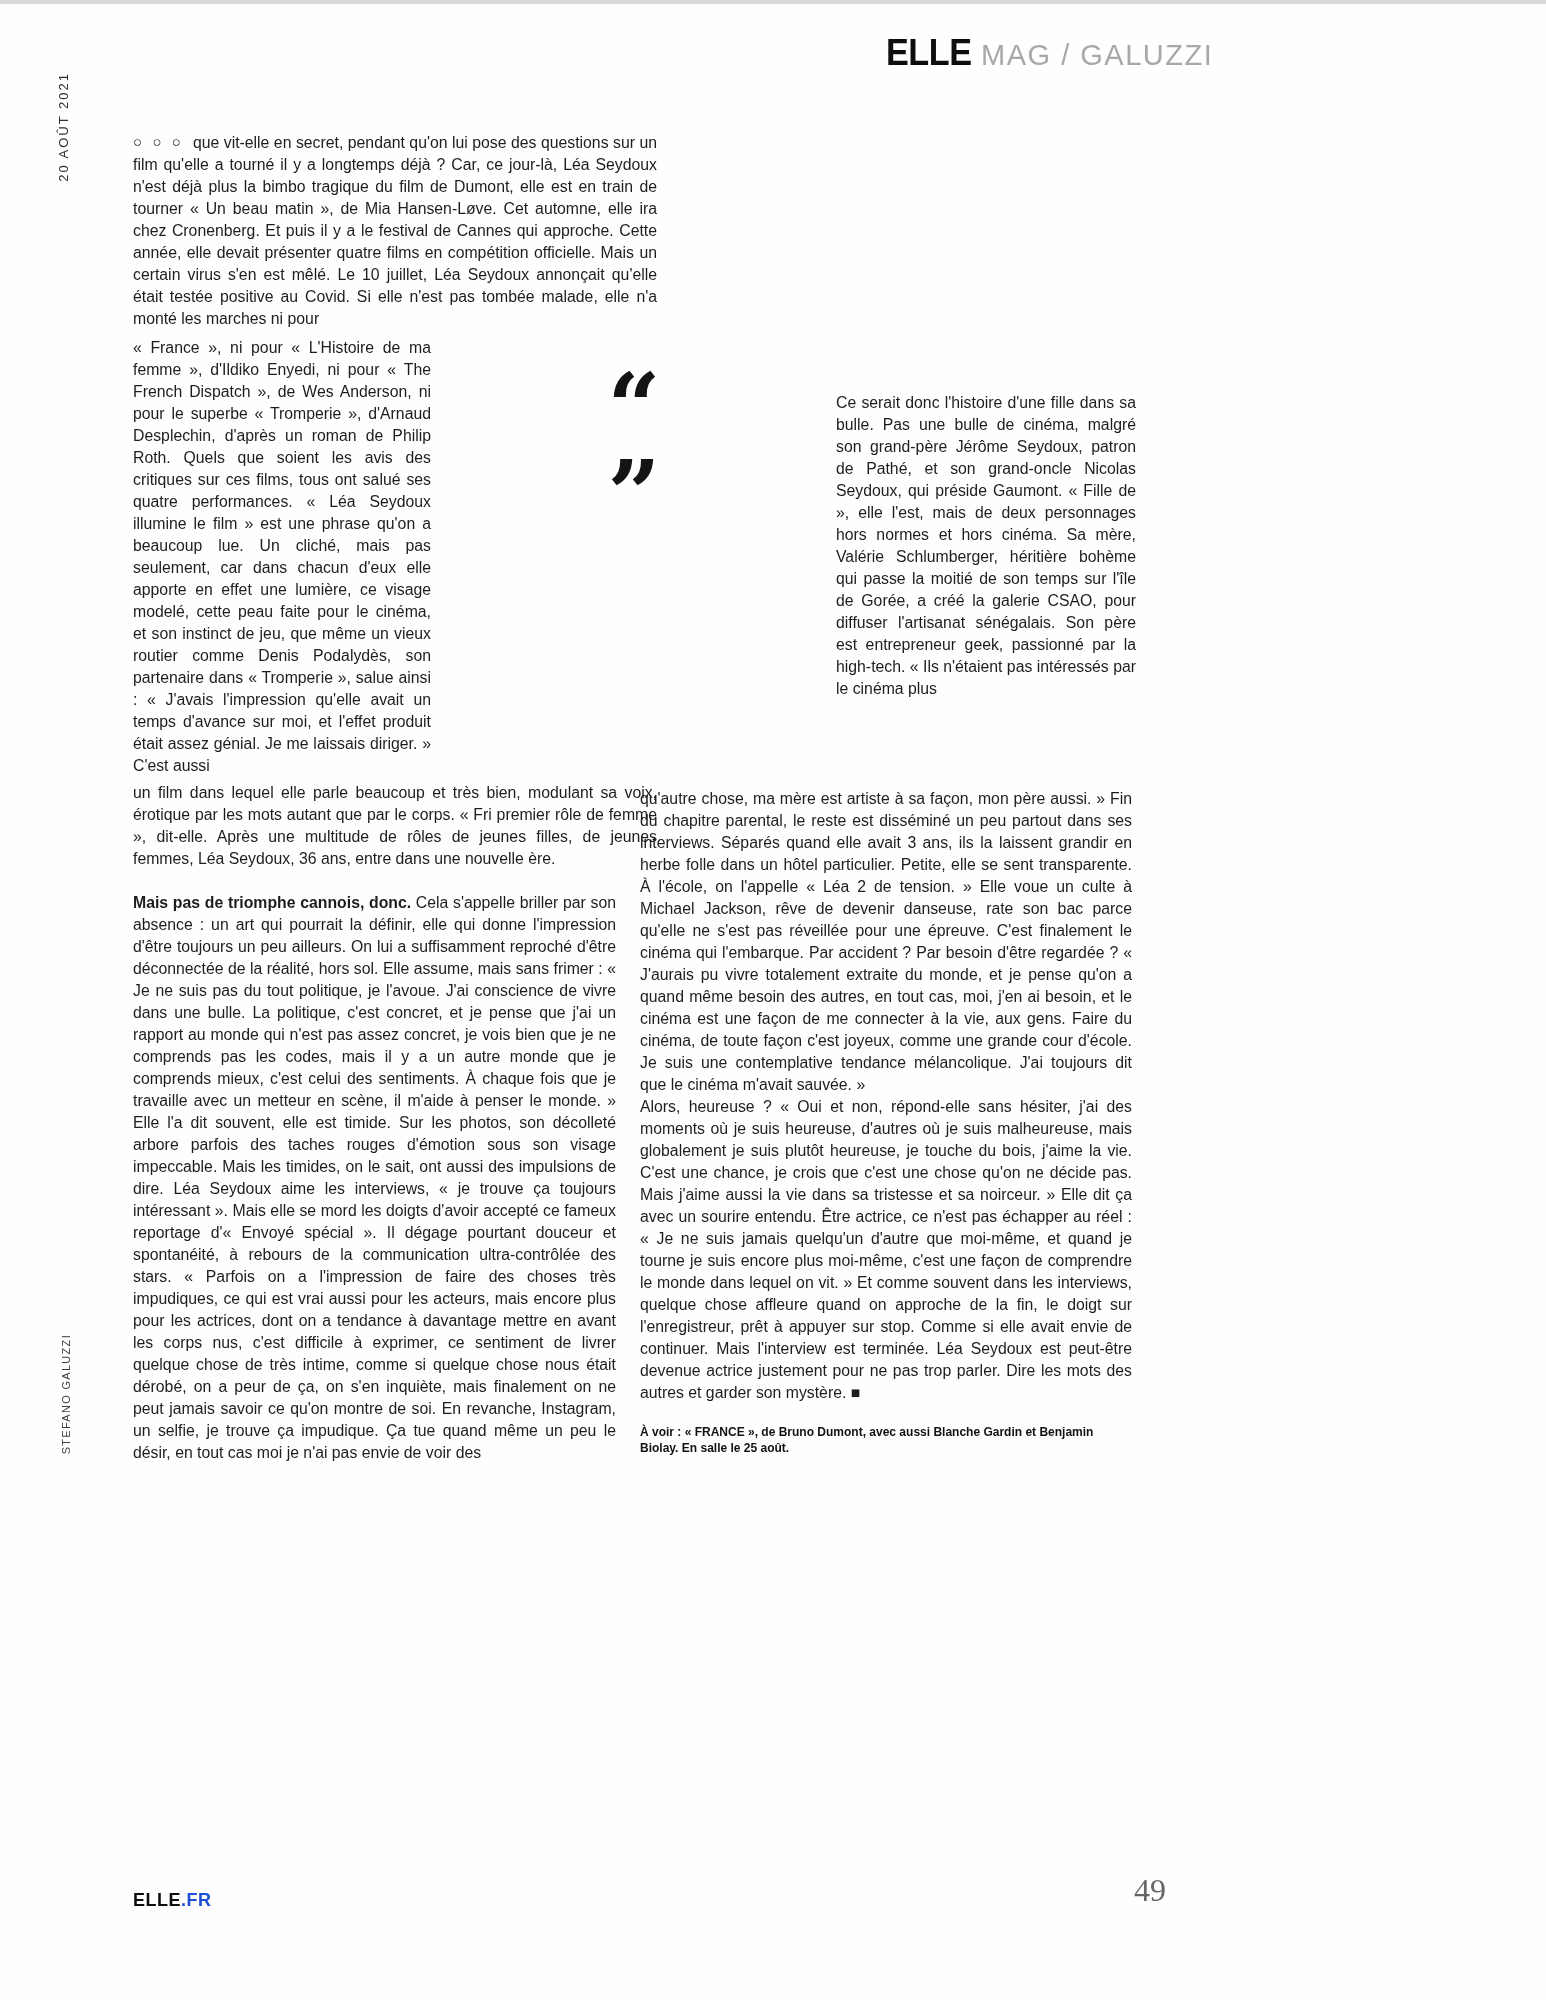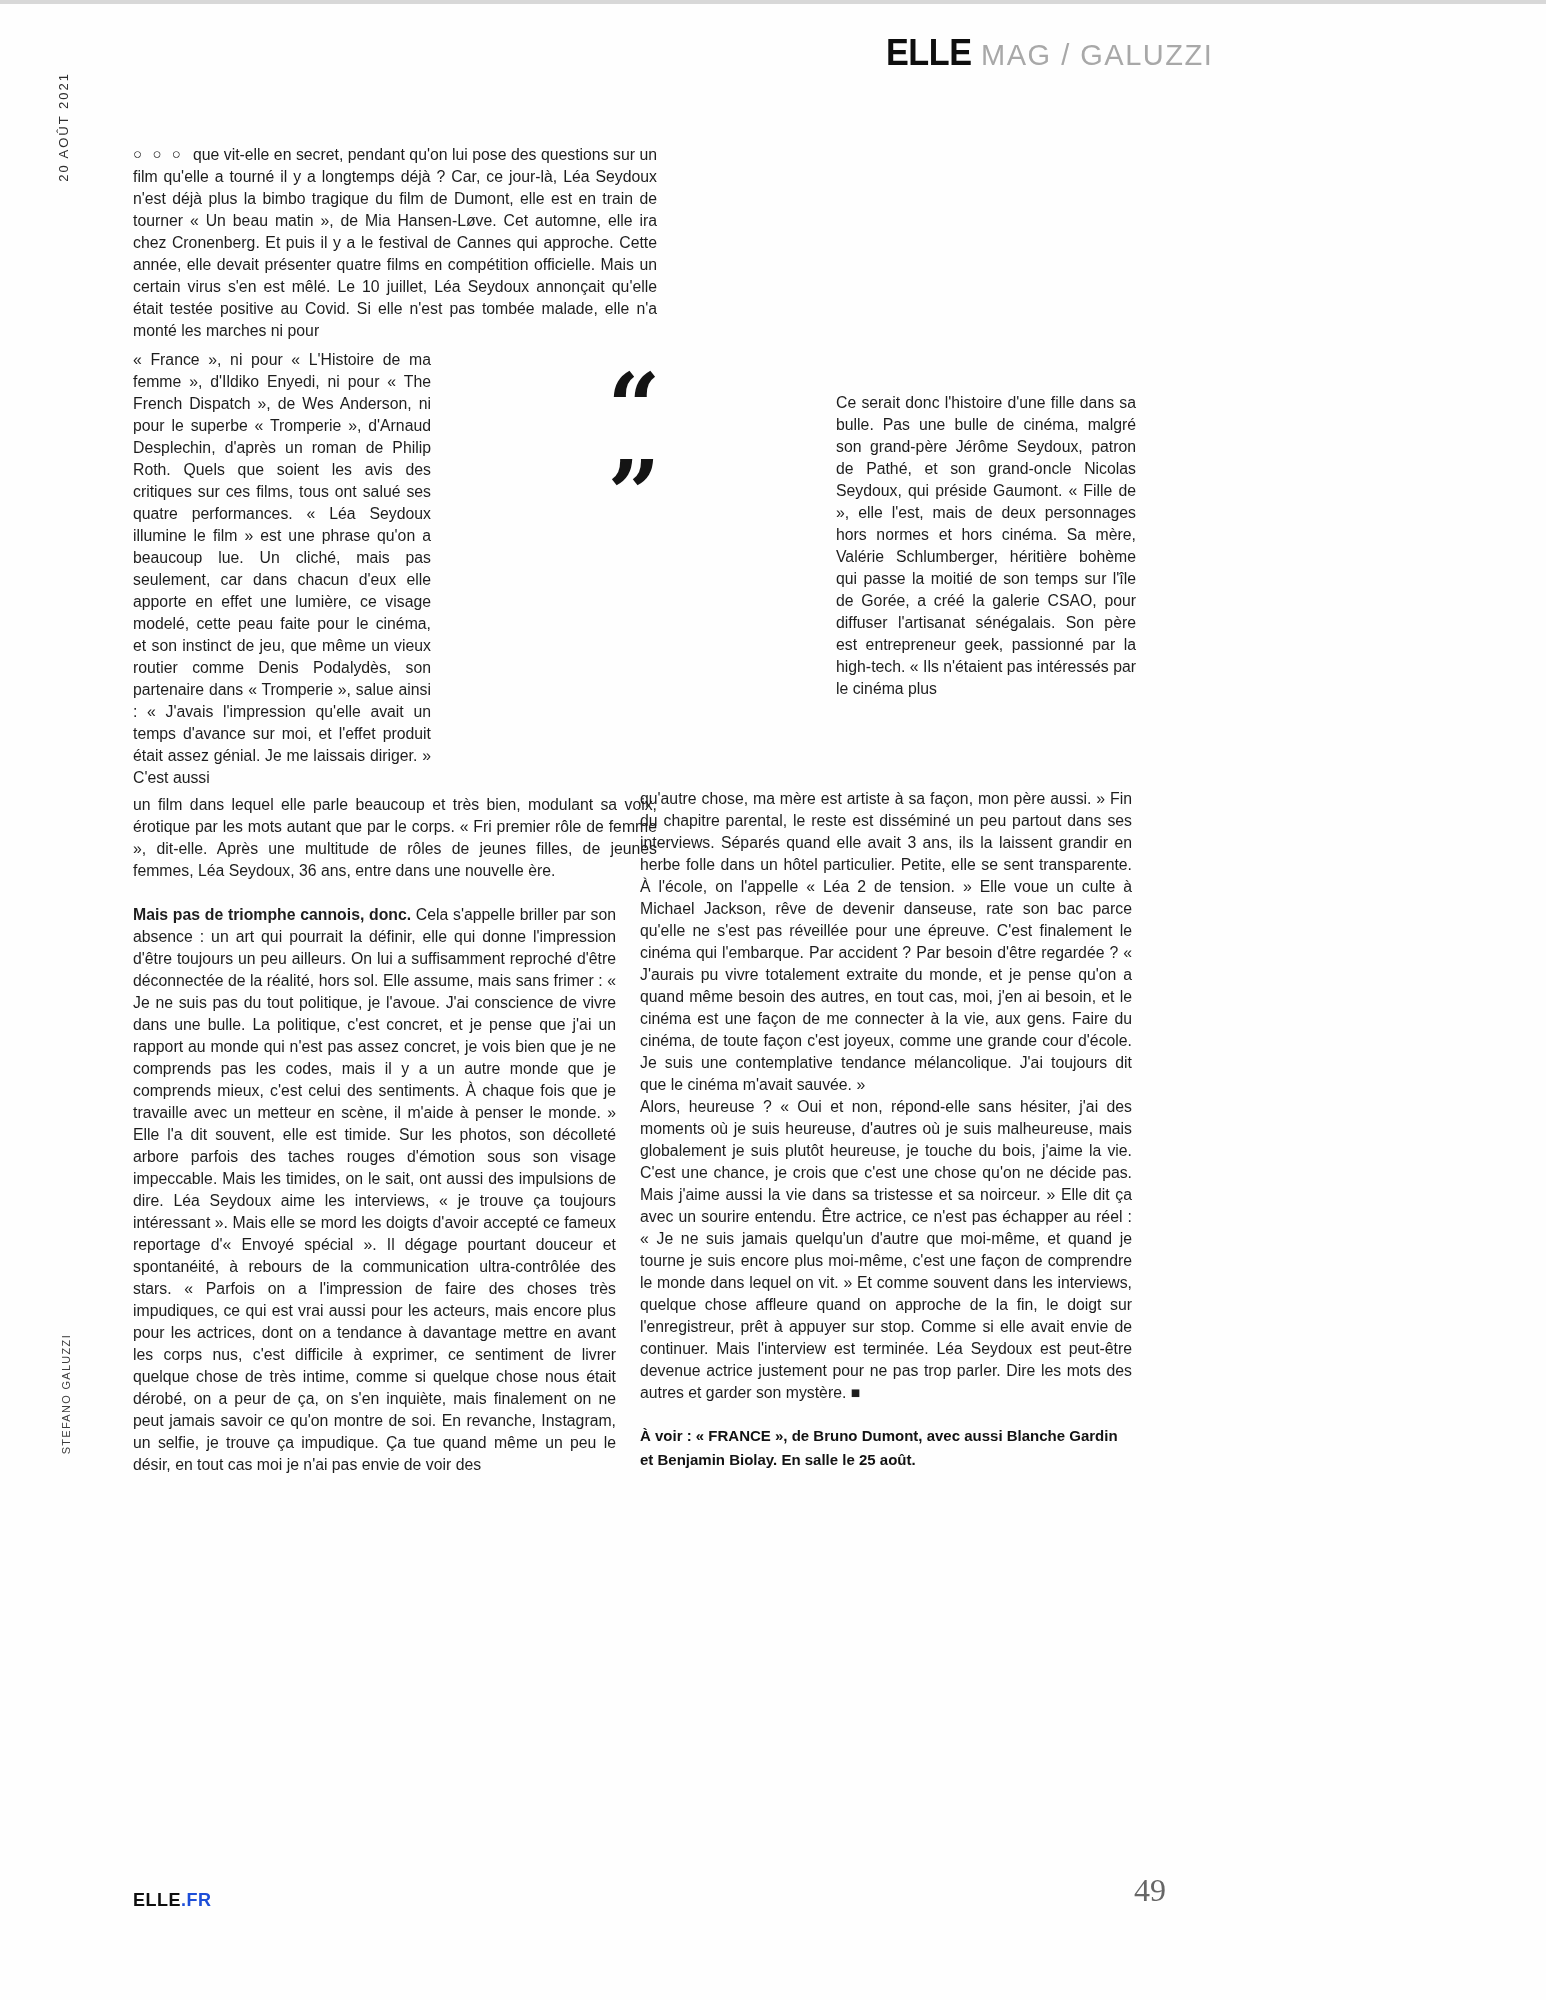--- a/index.html
+++ b/index.html
@@ -17,39 +17,39 @@
   .section { font-size:29px; font-weight:400; color:#a8a8a8; letter-spacing:1.5px; margin-left:5px; }
 
   
   .vertical-text { position:absolute; writing-mode:vertical-rl; transform:rotate(180deg); white-space:nowrap; color:#2e2e2e; }
   .vertical-text.date { left:56px; top:68px; font-size:13px; letter-spacing:2px; }
   .vertical-text.credit { left:60px; top:1330px; font-size:11px; letter-spacing:1.3px; color:#3c3c3c; }
 
   
   .body-text { font-size:15.8px; line-height:22px; text-align:justify; hyphens:auto; -webkit-hyphens:auto; color:#1d1d1d; }
 
-  .left-flow { position:absolute; left:133px; top:140px; width:524px; }
+  .left-flow { position:absolute; left:133px; top:128px; width:524px; }
   .left-flow .intro   { width:524px; }
   .left-flow .narrow  { width:298px; margin-top:7px; }
   .left-flow .wide    { width:524px; margin-top:5px; }
   .left-flow .section2{ width:483px; margin-top:22px; }
   .lead { font-weight:700; }
   .marker { letter-spacing:3px; margin-right:9px; font-size:15px; position:relative; top:-1px; }
 
   
   .pullquote { position:absolute; left:448px; top:364px; width:372px; text-align:center; }
   .qmark { font-family:"DejaVu Serif", serif; font-weight:700; font-size:92px; color:#141414; }
   .qmark.open  { line-height:78px; height:66px; margin-bottom:10px; }
   .qmark.close { line-height:100px; height:64px; margin-top:4px; overflow:hidden; }
   .pq-line { font-size:36px; line-height:41px; font-weight:700; color:#171717; transform:scaleX(.9); transform-origin:center; white-space:nowrap; }
 
   
   .right-narrow { position:absolute; left:836px; top:388px; width:300px; }
   .right-wide   { position:absolute; left:640px; top:784px; width:492px; }
-  .see-also { margin-top:20px; font-size:15px; line-height:24px; font-weight:700; text-align:left; color:#121212; }
+  .see-also { margin-top:20px; font-size:12px; line-height:16px; font-weight:700; text-align:left; color:#121212; }
 
   
   .site { position:absolute; left:133px; top:1886px; font-size:18px; letter-spacing:.5px; }
   .site .b  { font-weight:800; color:#0e0e0e; }
   .site .fr { font-weight:700; color:#1d4ed8; }
   .pagenum { position:absolute; left:1134px; top:1868px; font-size:32px; color:#666; font-family:"Liberation Serif", serif; }
 </style>
 </head>
 <body>
 

